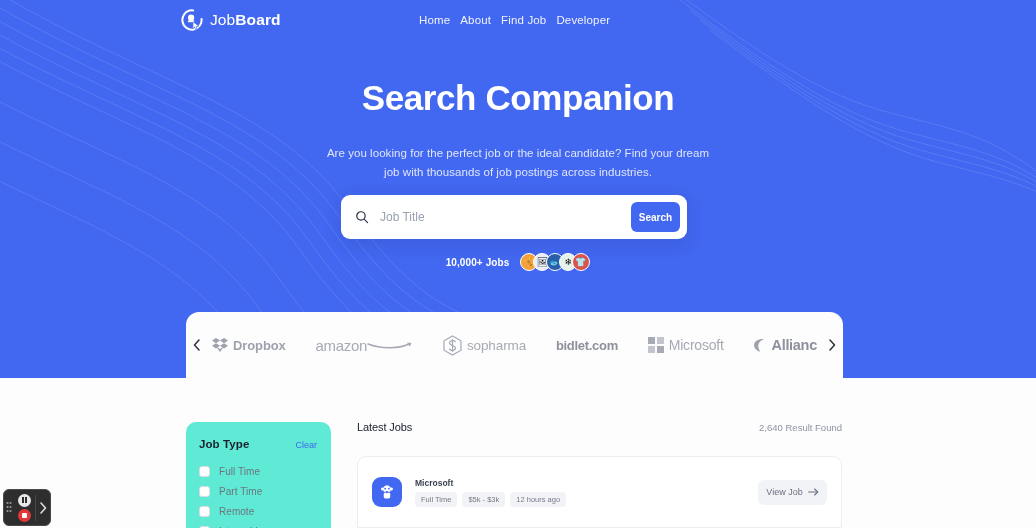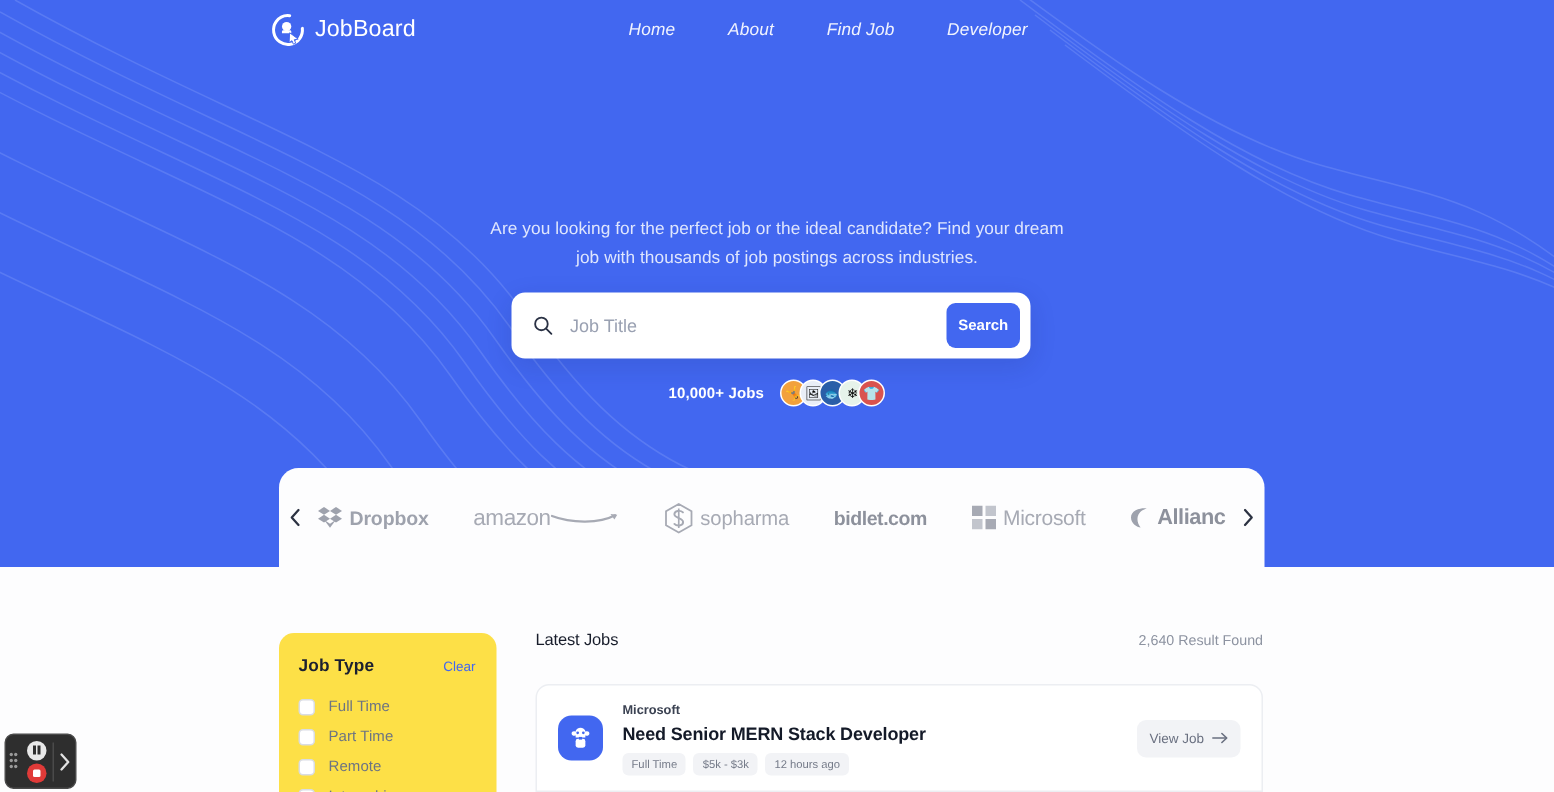--- a/index.html
+++ b/index.html
@@ -28,25 +28,25 @@
   }
   .brand {
     position: absolute; left: 181px; top: 9px;
     display: flex; align-items: center; gap: 7px;
   }
   .brand-mark { width: 22px; height: 22px; display: block; }
   .brand-text {
     font-size: 15.5px; color: #ffffff; letter-spacing: .1px; white-space: nowrap;
   }
   .brand-text .b-job { font-weight: 400; }
-  .brand-text .b-board { font-weight: 400; margin-top: 12px; }
+  .brand-text .b-board { font-weight: 700; margin-top: 12px; }
 
   .nav-links {
     position: absolute; left: 419px; top: 14px;
-    display: flex; gap: 35px; font-style: italic;
+    display: flex; gap: 10px;
   }
   .nav-links a {
     font-size: 11.5px; color: #f0f3fe; text-decoration: none;
     letter-spacing: .15px; white-space: nowrap;
   }
 
   .nav-right {
     position: absolute; right: 0; top: 8px;
     display: flex; align-items: center; gap: 12px;
   }
@@ -159,21 +159,21 @@
   .logo-item {
     display: flex; align-items: center; gap: 5px;
     color: #a7aab4; white-space: nowrap;
     flex: 0 0 auto;
   }
 
   
   .filters {
     position: absolute; top: 422px; left: 186px;
     width: 145px; height: 106px;
-    background: #fde047;
+    background: #5eead4;
     border-radius: 10px 10px 0 0;
     padding: 16px 14px 0 13px;
   }
   .filters-head {
     display: flex; align-items: baseline; justify-content: space-between;
     margin-bottom: 16px;
   }
   .filters-title { font-size: 11.5px; font-weight: 700; color: #1b2030; letter-spacing: .1px;}
   .filters-clear { font-size: 9px; color: #4267f0; cursor: pointer; }
   .filter-row {
@@ -309,20 +309,21 @@
         <nav class="nav-links">
           <a href="#">Home</a>
           <a href="#">About</a>
           <a href="#">Find Job</a>
           <a href="#">Developer</a>
         </nav>
 
       </div>
 
       <h1 class="hero-title">
+        <div>Search Companion</div>
       </h1>
       <p class="hero-sub">Are you looking for the perfect job or the ideal candidate? Find your dream job with thousands of job postings across industries.</p>
 
       <div class="search-wrap">
         <svg class="search-icon" viewBox="0 0 16 16">
           <circle cx="6.8" cy="6.8" r="4.8" fill="none" stroke="#2b3245" stroke-width="1.4"></circle>
           <line x1="10.4" y1="10.4" x2="14.4" y2="14.4" stroke="#2b3245" stroke-width="1.4" stroke-linecap="round"></line>
         </svg>
         <input class="search-input" type="text" placeholder="Job Title" style="">
         <button class="search-btn">Search</button>
@@ -443,21 +444,20 @@
                  C 15 4.6, 16.6 5.3, 16.6 6.6 C 16.6 8, 15 8.6, 13.6 8.2 L 13.6 9.6 L 6.4 9.6 L 6.4 8.2
                  C 5 8.6, 3.4 8, 3.4 6.6 Z" fill="#ffffff"></path>
         <rect x="6.4" y="10.6" width="7.2" height="6.6" rx="1.8" fill="#ffffff"></rect>
         <rect x="8.8" y="9.2" width="2.4" height="2" fill="#4267f0"></rect>
         <circle cx="7.9" cy="6.2" r="1" fill="#4267f0"></circle>
         <circle cx="12.1" cy="6.2" r="1" fill="#4267f0"></circle>
       </svg>
     </div>
     <div class="job-info">
       <div class="job-company">Microsoft</div>
-      <div class="job-role">Need Senior MERN Stack Developer</div>
       <div class="job-tags">
         <span class="tag">Full Time</span>
         <span class="tag">$5k - $3k</span>
         <span class="tag">12 hours ago</span>
       </div>
     </div>
     <button class="view-btn">
       <span>View Job</span>
       <svg width="11" height="8" viewBox="0 0 11 8">
         <line x1="0.6" y1="4" x2="9.4" y2="4" stroke="#6a7080" stroke-width="1.1" stroke-linecap="round"></line>

